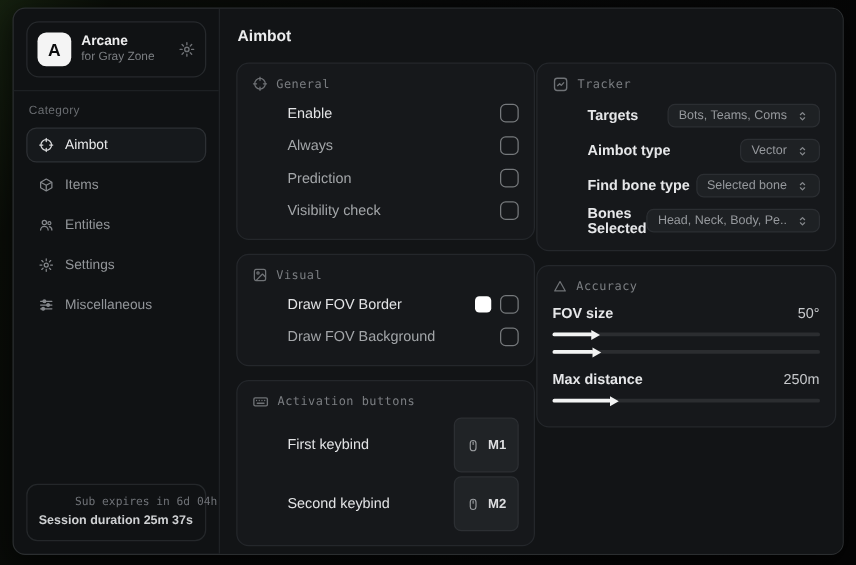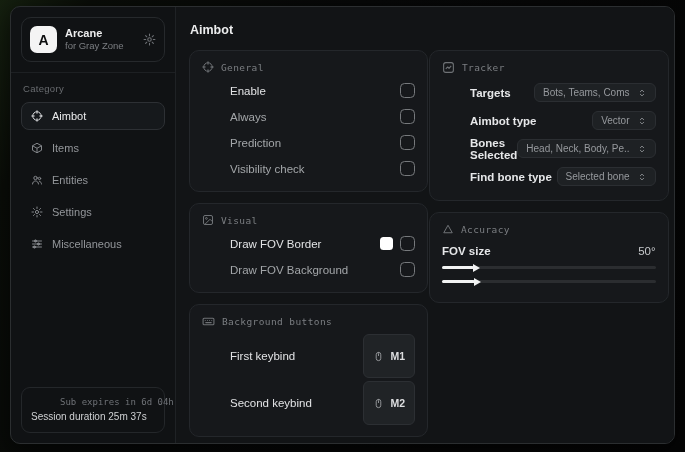--- a/index.html
+++ b/index.html
@@ -33,21 +33,21 @@
     display:flex; align-items:center; gap:9px; padding:7px 9px; margin-bottom:4px;
     border:1px solid transparent; border-radius:8px; color:#93969a; font-size:11px; cursor:pointer;
   }
   .nav-item .nicon { display:flex; color:#85888c; }
   .nav-item.active { background:#16191c; border-color:#2d3034; color:#eaebec; }
   .nav-item.active .nicon { color:#d9dadc; }
   .side-footer {
     margin-top:auto; border:1px solid #24272a; border-radius:9px; padding:8px 9px; line-height:1.5;
   }
   .footer-expiry { font-family:"DejaVu Sans Mono", monospace; font-size:9px; color:#6f7277; white-space:nowrap;margin-left:29px; }
-  .footer-session { font-size:10px; color:#cfd1d3; }
+  .footer-session { font-size:10px; color:#cfd1d3;font-weight:bold; }
   
   .main { flex:1; display:flex; flex-direction:column; background:#121416; }
   .main-header { padding:13px 16px 10px 14px; }
   .main-title { font-size:12.5px; font-weight:bold; color:#ecedee; }
   .columns { display:flex; gap:1px; padding:2px 8px 0 13px; align-items:flex-start; }
   .col-left { width:239px; min-width:239px; }
   .col-right { flex:1; }
   .card {
     background:#16181b; border:1px solid #24272b; border-radius:10px;
     padding:10px 12px 8px 12px; margin-bottom:11px;
@@ -235,21 +235,21 @@
         </div>
 
         <div class="card">
           <div class="card-header">
             <span class="hicon">
               <svg width="13" height="13" viewBox="0 0 24 24" fill="none" stroke="currentColor" stroke-width="2" stroke-linecap="round">
                   <rect x="2" y="6" width="20" height="12" rx="2"></rect>
                   <path d="M6 10h.01M10 10h.01M14 10h.01M18 10h.01M7 14h10"></path>
                 </svg>
             </span>
-            <span>Background buttons</span>
+            <span>Activation buttons</span>
           </div>
           <div class="row">
             <span class="row-label">First keybind</span>
             <span class="key-btn">
               <span class="micon">
                 <svg width="11" height="11" viewBox="0 0 24 24" fill="none" stroke="currentColor" stroke-width="2" stroke-linecap="round">
                     <rect x="7" y="3" width="10" height="18" rx="5"></rect>
                     <path d="M12 6v4"></path>
                   </svg>
               </span>
@@ -304,44 +304,44 @@
               <span class="cicon">
                 <svg width="10" height="10" viewBox="0 0 24 24" fill="none" stroke="currentColor" stroke-width="2.4" stroke-linecap="round" stroke-linejoin="round">
                     <path d="M8 9l4-4 4 4"></path>
                     <path d="M8 15l4 4 4-4"></path>
                   </svg>
               </span>
             </span>
           </div>
 
           <div class="row tracker-row">
+            <span class="row-label">Find bone type</span>
+            <span class="select-btn">
+              <span>Selected bone</span>
+              <span class="cicon">
+                <svg width="10" height="10" viewBox="0 0 24 24" fill="none" stroke="currentColor" stroke-width="2.4" stroke-linecap="round" stroke-linejoin="round">
+                    <path d="M8 9l4-4 4 4"></path>
+                    <path d="M8 15l4 4 4-4"></path>
+                  </svg>
+              </span>
+            </span>
+          </div>
+
+          <div class="row tracker-row">
             <span class="row-label">Bones Selected</span>
             <span class="select-btn">
               <span>Head, Neck, Body, Pe..</span>
               <span class="cicon">
                 <svg width="10" height="10" viewBox="0 0 24 24" fill="none" stroke="currentColor" stroke-width="2.4" stroke-linecap="round" stroke-linejoin="round">
                     <path d="M8 9l4-4 4 4"></path>
                     <path d="M8 15l4 4 4-4"></path>
                   </svg>
               </span>
             </span>
           </div>
-
-          <div class="row tracker-row">
-            <span class="row-label">Find bone type</span>
-            <span class="select-btn">
-              <span>Selected bone</span>
-              <span class="cicon">
-                <svg width="10" height="10" viewBox="0 0 24 24" fill="none" stroke="currentColor" stroke-width="2.4" stroke-linecap="round" stroke-linejoin="round">
-                    <path d="M8 9l4-4 4 4"></path>
-                    <path d="M8 15l4 4 4-4"></path>
-                  </svg>
-              </span>
-            </span>
-          </div>
         </div>
 
         <div class="card">
           <div class="card-header">
             <span class="hicon">
               <svg width="12" height="12" viewBox="0 0 24 24" fill="none" stroke="currentColor" stroke-width="2" stroke-linejoin="round">
                   <path d="M12 4.5l8.5 15h-17z"></path>
                 </svg>
             </span>
             <span>Accuracy</span>
@@ -356,18 +356,27 @@
               <div class="slider-fill" style="width: 15%;"></div>
             </div>
           </div>
 
           <div class="acc-group">
             <div class="slider">
               <div class="slider-fill" style="width: 15.5%;"></div>
             </div>
           </div>
 
+          <div class="acc-group">
+            <div class="acc-top">
+              <span class="acc-label">Max distance</span>
+              <span class="acc-value">250m</span>
+            </div>
+            <div class="slider">
+              <div class="slider-fill" style="width: 22%;"></div>
+            </div>
+          </div>
         </div>
 
       </div>
     </div>
   </div>
 </div>
 
 </body></html>

